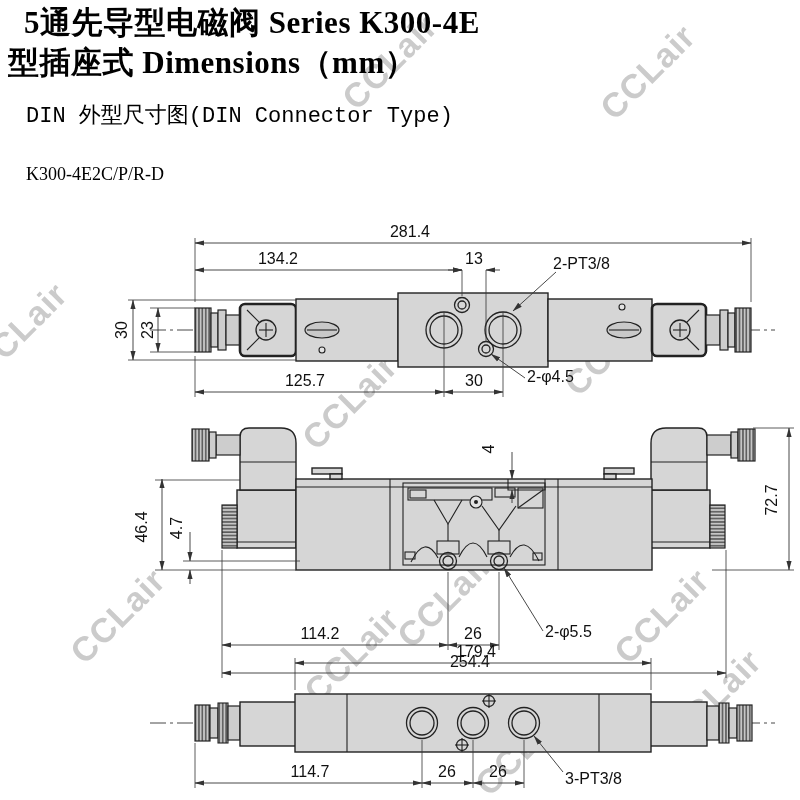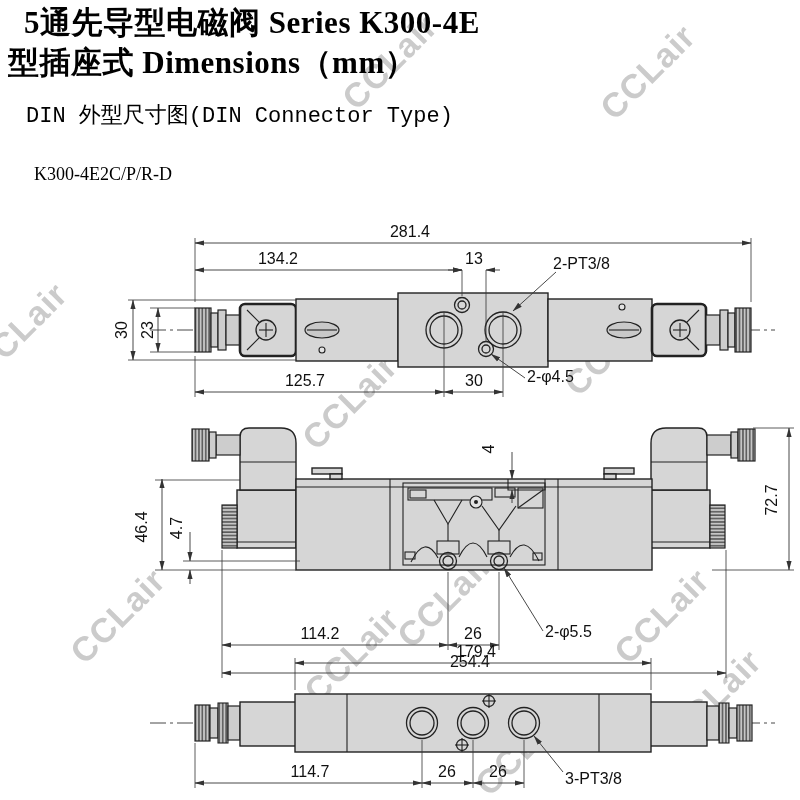--- a/index.html
+++ b/index.html
@@ -11,21 +11,21 @@
   .page{position:relative;width:800px;height:800px;background:var(--background);overflow:hidden;
         font-family:"Liberation Sans",sans-serif}
   .wm-layer{position:absolute;inset:0;z-index:0}
   .wm{position:absolute;font:700 34px "Liberation Sans",sans-serif;color:var(--watermark);
       letter-spacing:1px;transform:translate(-50%,-50%) rotate(-45deg);white-space:nowrap}
   svg.drawing{position:absolute;left:0;top:0;z-index:1}
   .hdr{position:absolute;z-index:2;color:#000}
   .t1{position:absolute;left:24px;top:2px;font:600 31px "Liberation Serif",serif;letter-spacing:.5px;white-space:nowrap}
   .t2{position:absolute;left:8px;top:42px;font:600 31px "Liberation Serif",serif;letter-spacing:.5px;white-space:nowrap}
   .subtitle{position:absolute;left:26px;top:100px;font:500 22px "Liberation Mono",monospace;white-space:nowrap}
-  .model{position:absolute;left:34px;top:164px;font:18px "Liberation Serif",serif;white-space:nowrap}
+  .model{position:absolute;left:26px;top:164px;font:18px "Liberation Serif",serif;white-space:nowrap}
   
   .body{fill:var(--body-fill);stroke:var(--line);stroke-width:1.4}
   .thickb{stroke-width:2.6}
   .ring{fill:#cdcdcd;stroke:var(--line);stroke-width:1.2}
   .pline{fill:none;stroke:var(--line);stroke-width:1.3}
   .thin{fill:none;stroke:var(--line);stroke-width:1.1}
   .slot{fill:#c9c9c9;stroke:var(--line);stroke-width:1.2}
   .screw{fill:#cfcfcf;stroke:var(--line);stroke-width:1.3}
   .hole-s{fill:#e3e3e3;stroke:var(--line);stroke-width:1.1}
   .dim{stroke:var(--dim-line);stroke-width:.9;fill:none}

